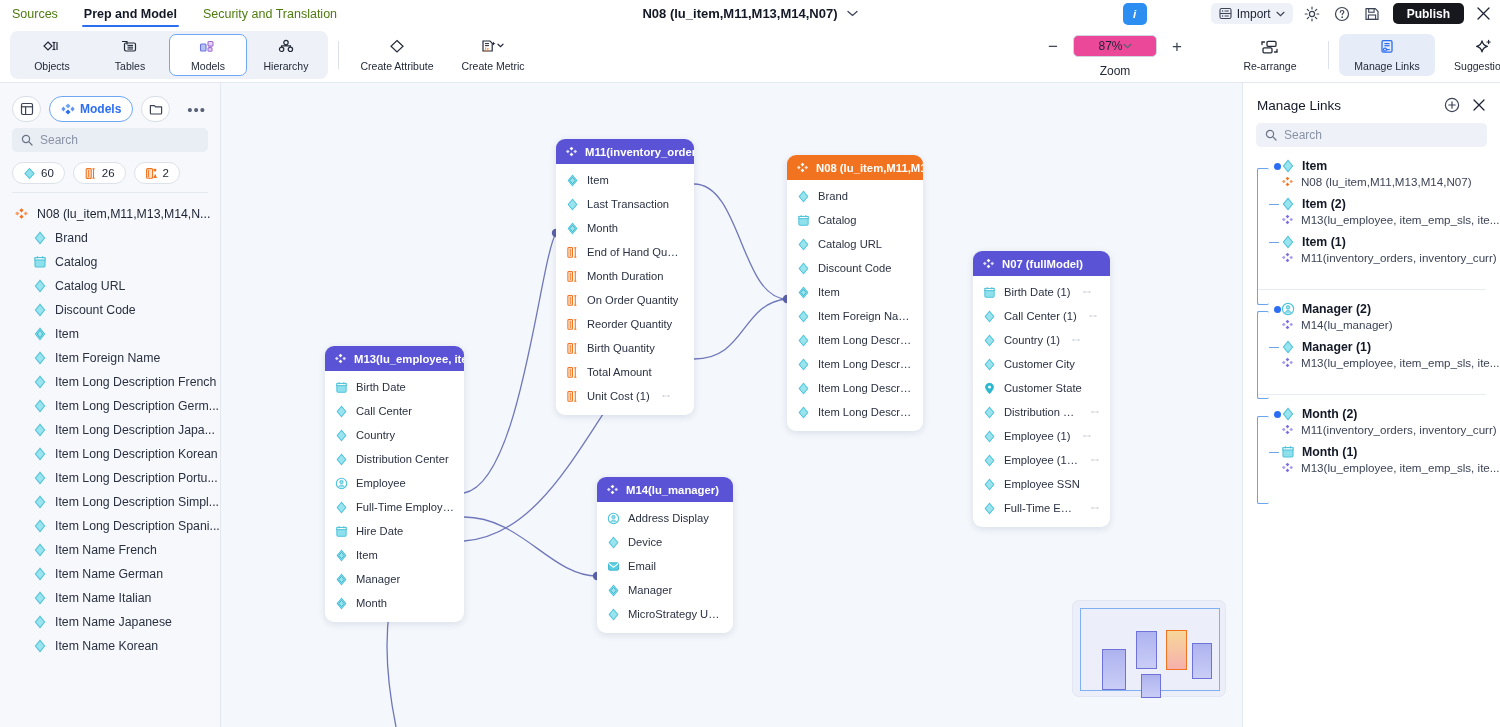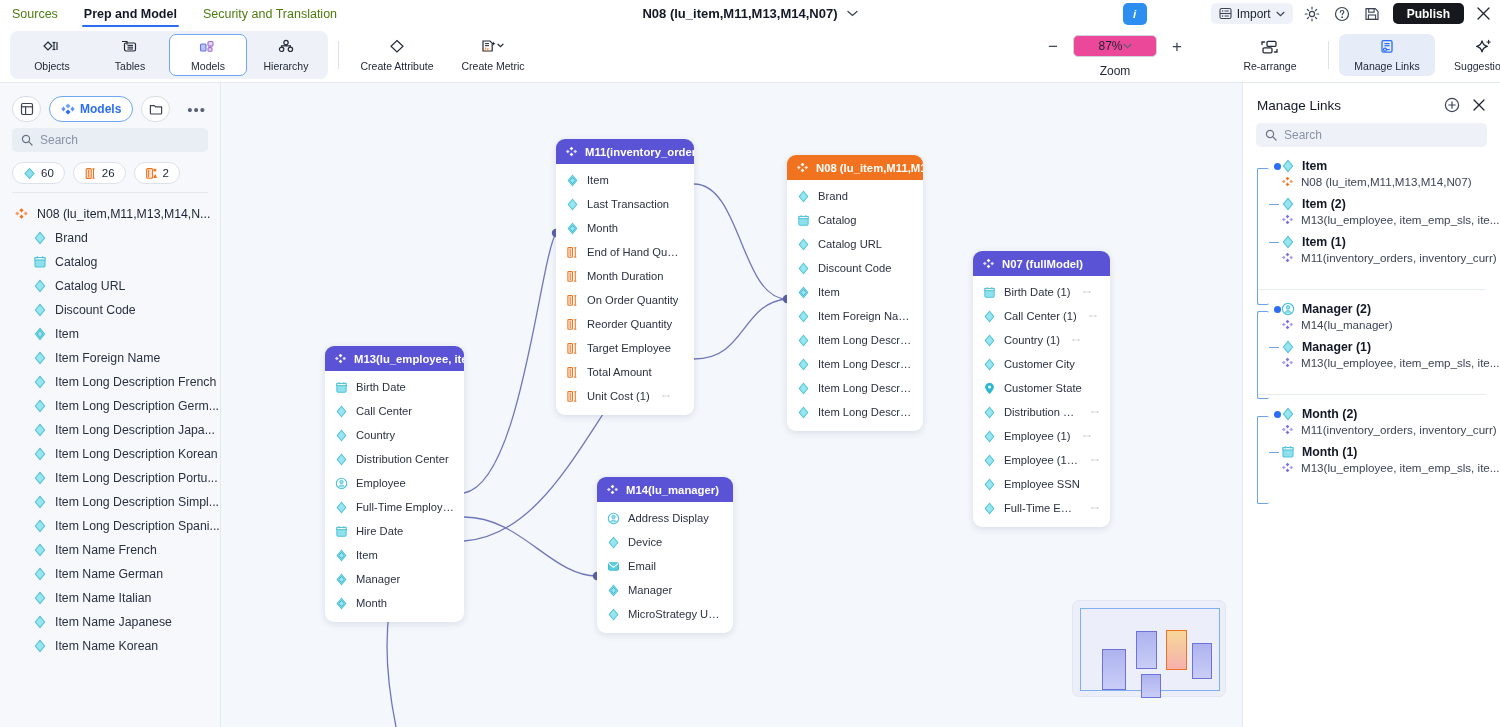--- a/index.html
+++ b/index.html
@@ -757,21 +757,21 @@
             <div class="nrow">
               <span style="display:flex">
                 <svg width="13" height="13" viewBox="0 0 14 14">
                   <rect x="2" y="1.6" width="5" height="10.6" rx="1" fill="#fde3d0" stroke="#f2731f" stroke-width="1.1"></rect>
                   <line x1="4.6" y1="3" x2="4.6" y2="10.8" stroke="#f2731f" stroke-width="1"></line>
                   <line x1="10" y1="1.8" x2="10" y2="12" stroke="#f2731f" stroke-width="1.1"></line>
                   <line x1="8.8" y1="1.8" x2="11.2" y2="1.8" stroke="#f2731f" stroke-width="1.1"></line>
                   <line x1="8.8" y1="12" x2="11.2" y2="12" stroke="#f2731f" stroke-width="1.1"></line>
                 </svg>
               </span>
-              <span class="txt">Target Employee</span>
+              <span class="txt">Birth Quantity</span>
             </div>
             <div class="nrow">
               <span style="display:flex">
                 <svg width="13" height="13" viewBox="0 0 14 14">
                   <rect x="2" y="1.6" width="5" height="10.6" rx="1" fill="#fde3d0" stroke="#f2731f" stroke-width="1.1"></rect>
                   <line x1="4.6" y1="3" x2="4.6" y2="10.8" stroke="#f2731f" stroke-width="1"></line>
                   <line x1="10" y1="1.8" x2="10" y2="12" stroke="#f2731f" stroke-width="1.1"></line>
                   <line x1="8.8" y1="1.8" x2="11.2" y2="1.8" stroke="#f2731f" stroke-width="1.1"></line>
                   <line x1="8.8" y1="12" x2="11.2" y2="12" stroke="#f2731f" stroke-width="1.1"></line>
                 </svg>

